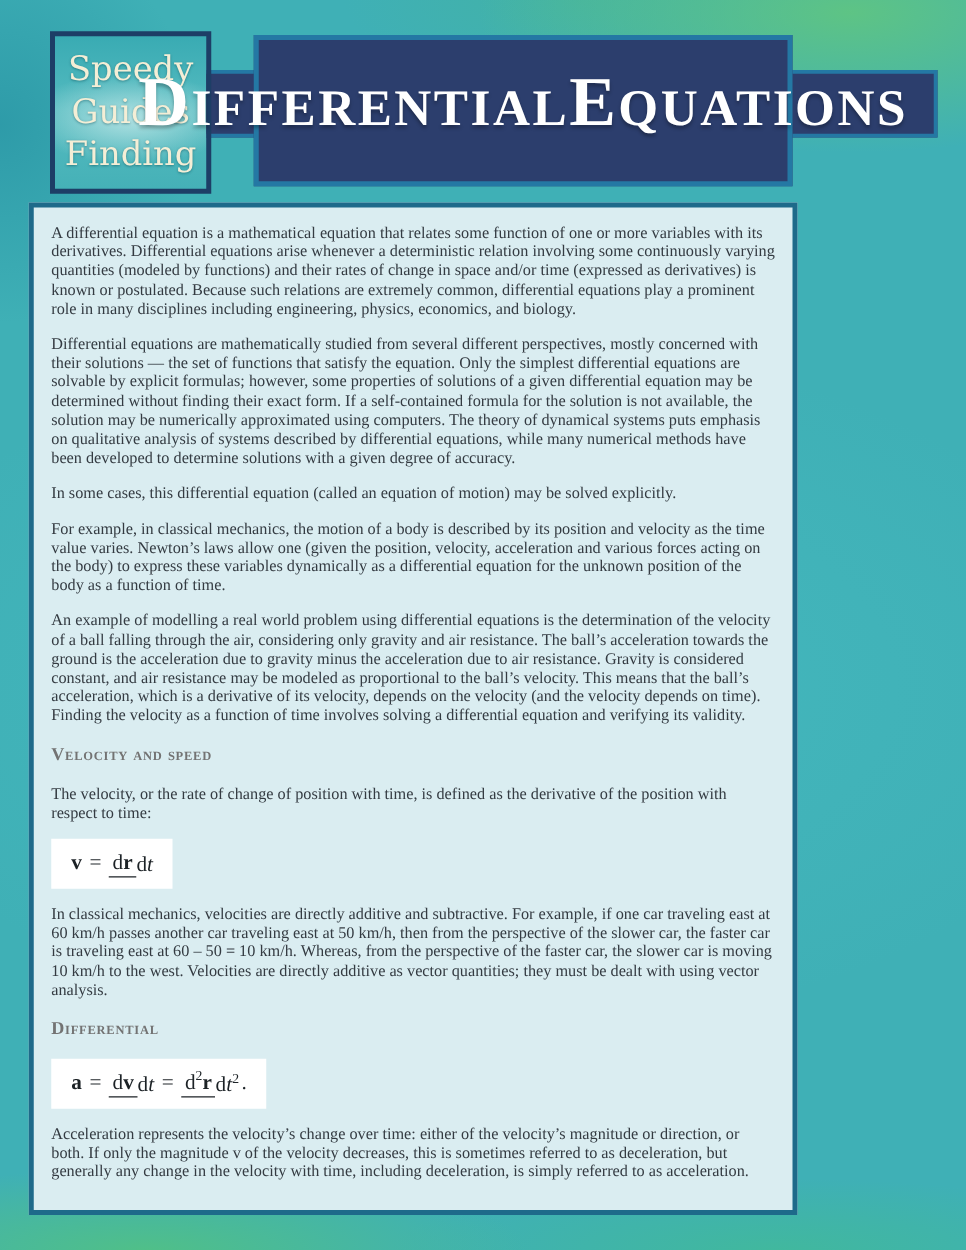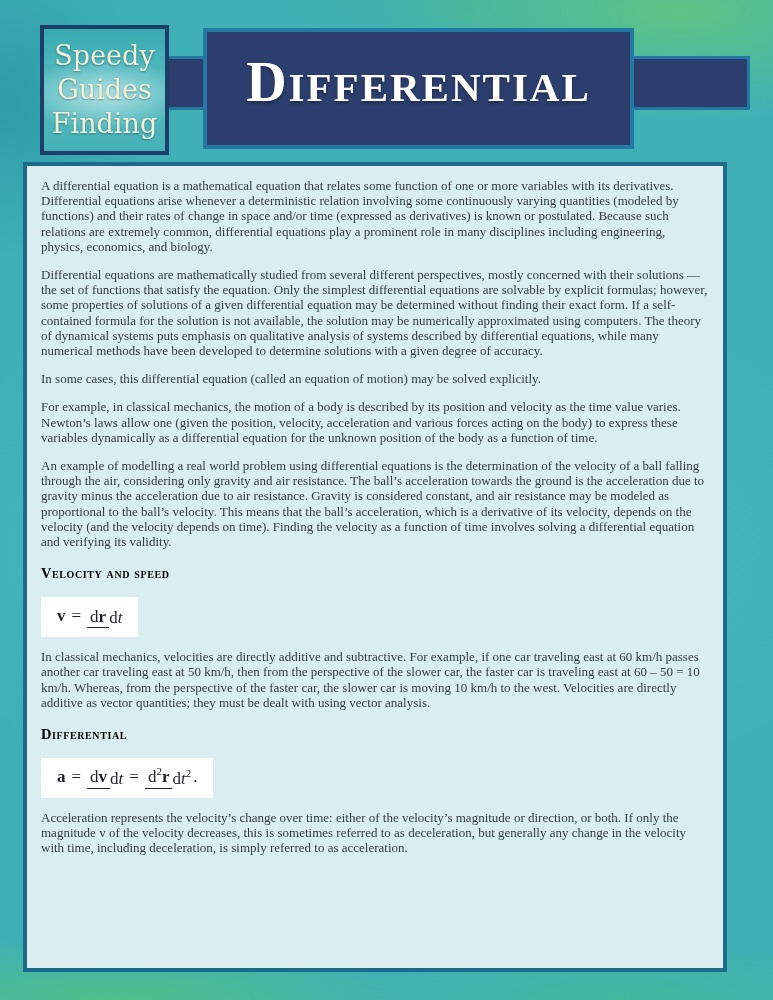--- a/index.html
+++ b/index.html
@@ -49,33 +49,33 @@
   .title-line {
     color:#ffffff; font-weight:bold; line-height:54px; letter-spacing:2px;
     text-shadow:0 2px 3px rgba(0,0,0,.3);
     white-space:nowrap;
   }
   .title-line .initial { font-size:56px; }
   .title-line .rest    { font-size:41px; }
 
   
   .content-box {
-    position:absolute; left:23px; top:162px; width:704px; height:810px;
+    position:absolute; left:23px; top:162px; width:615px; height:810px;
     background:var(--content-bg,#daedf1);
     border:4px solid var(--content-border,#1e6a8a);
     padding:12px 14px 0 14px;
     overflow:hidden;
   }
   .body-para {
     font-size:13px; line-height:15.2px; color:var(--text,#343b42);
     margin:0 0 13px 0;
   }
   .section-heading {
     font-size:14.5px; font-weight:bold; font-variant:small-caps;
-    letter-spacing:.6px; color:#000000;
+    letter-spacing:.6px; color:#737373;
     margin:16px 0 14px 0;
   }
   .formula-box {
     display:inline-block; background:#ffffff;
     padding:9px 16px; margin:1px 0 12px 0;
     font-size:17px; color:#1c2226; white-space:nowrap;
   }
   .formula-box .vec { font-weight:bold; }
   .formula-box .it  { font-style:italic; }
   .formula-box .eq  { padding:0 6px; }
@@ -96,32 +96,34 @@
   <div class="header-bar"></div>
 
   <div class="logo-box">
     <div class="logo-line">Speedy</div>
     <div class="logo-line">Guides</div>
     <div class="logo-line">Finding</div>
   </div>
 
   <div class="banner">
     <div class="title-line"><span class="initial">D</span><span class="rest">IFFERENTIAL</span></div>
+    <div class="title-line"><span class="initial">E</span><span class="rest">QUATIONS</span></div>
   </div>
 
   <div class="content-box">
 
     <p class="body-para">A differential equation is a mathematical equation that relates some function of one or more variables with its derivatives. Differential equations arise whenever a deterministic relation involving some continuously varying quantities (modeled by functions) and their rates of change in space and/or time (expressed as derivatives) is known or postulated. Because such relations are extremely common, differential equations play a prominent role in many disciplines including engineering, physics, economics, and biology.</p>
     <p class="body-para">Differential equations are mathematically studied from several different perspectives, mostly concerned with their solutions — the set of functions that satisfy the equation. Only the simplest differential equations are solvable by explicit formulas; however, some properties of solutions of a given differential equation may be determined without finding their exact form. If a self-contained formula for the solution is not available, the solution may be numerically approximated using computers. The theory of dynamical systems puts emphasis on qualitative analysis of systems described by differential equations, while many numerical methods have been developed to determine solutions with a given degree of accuracy.</p>
     <p class="body-para">In some cases, this differential equation (called an equation of motion) may be solved explicitly.</p>
     <p class="body-para">For example, in classical mechanics, the motion of a body is described by its position and velocity as the time value varies. Newton’s laws allow one (given the position, velocity, acceleration and various forces acting on the body) to express these variables dynamically as a differential equation for the unknown position of the body as a function of time.</p>
     <p class="body-para">An example of modelling a real world problem using differential equations is the determination of the velocity of a ball falling through the air, considering only gravity and air resistance. The ball’s acceleration towards the ground is the acceleration due to gravity minus the acceleration due to air resistance. Gravity is considered constant, and air resistance may be modeled as proportional to the ball’s velocity. This means that the ball’s acceleration, which is a derivative of its velocity, depends on the velocity (and the velocity depends on time). Finding the velocity as a function of time involves solving a differential equation and verifying its validity.</p>
 
     <h2 class="section-heading">Velocity and speed</h2>
 
+    <p class="body-para">The velocity, or the rate of change of position with time, is defined as the derivative of the position with respect to time:</p>
 
     <div class="formula-box">
       <span class="vec">v</span><span class="eq">=</span><span class="frac">
           <span class="num"><span>d</span><span class="vec">r</span></span>
           <span class="den"><span>d</span><span class="it">t</span></span>
         </span>
     </div>
 
     <p class="body-para">In classical mechanics, velocities are directly additive and subtractive. For example, if one car traveling east at 60 km/h passes another car traveling east at 50 km/h, then from the perspective of the slower car, the faster car is traveling east at 60 – 50 = 10 km/h. Whereas, from the perspective of the faster car, the slower car is moving 10 km/h to the west. Velocities are directly additive as vector quantities; they must be dealt with using vector analysis.</p>
 

